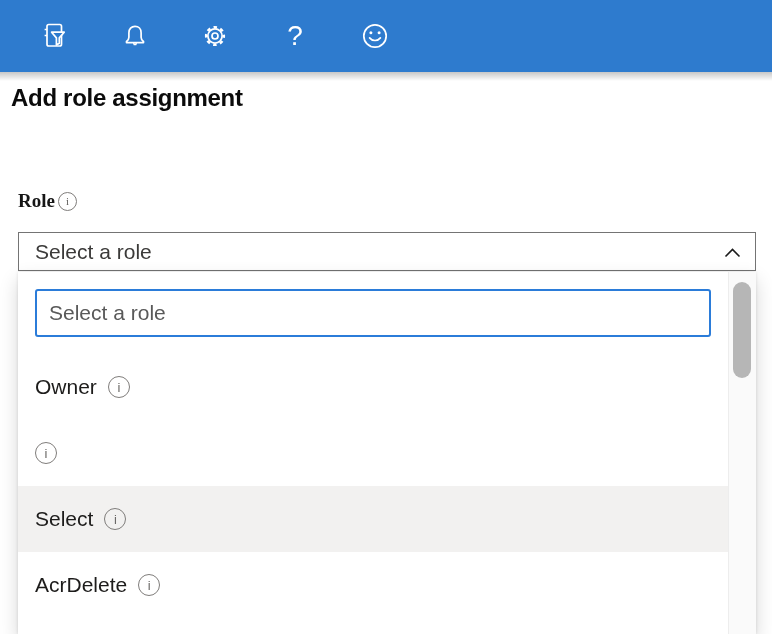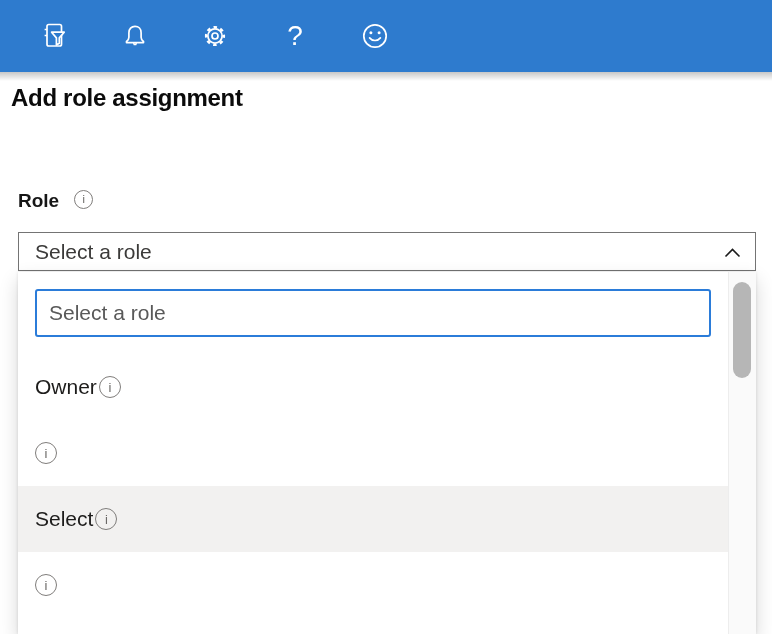--- a/index.html
+++ b/index.html
@@ -22,21 +22,21 @@
 
   .header-shadow{position:absolute;left:0;top:72px;width:772px;height:9px;
     background:linear-gradient(rgba(0,0,0,0.22),rgba(0,0,0,0));}
 
   
   .page-title{position:absolute;left:11px;top:84px;font-size:24px;
     font-weight:700;color:#0b0b0b;letter-spacing:-0.3px;}
 
   
   .role-label-row{position:absolute;left:18px;top:190px;display:flex;
-    align-items:flex-start;gap:15px;}
+    align-items:center;gap:3px;font-family:Liberation Serif, serif;}
   .role-label{font-size:19px;font-weight:700;color:#161616;}
 
   .info-icon{display:inline-flex;align-items:center;justify-content:center;
     width:20px;height:20px;border:1px solid #7f7d7b;border-radius:50%;
     color:#605e5c;font-size:12px;line-height:1;cursor:pointer;flex:0 0 auto;
     background:transparent;}
   .info-icon.small{width:19px;height:19px;font-size:11px;}
   .info-icon.list{width:22px;height:22px;font-size:13px;color:#6b6967;}
 
   
@@ -50,21 +50,21 @@
   .dropdown{position:absolute;left:18px;top:272px;width:738px;height:362px;
     background:#fff;
     box-shadow:0 8px 18px rgba(0,0,0,0.16),0 0 3px rgba(0,0,0,0.12);}
   .dropdown-search{position:absolute;left:17px;top:17px;width:676px;height:48px;
     border:2px solid var(--focus);border-radius:3px;padding:0 12px;
     font-size:21px;color:#333;font-family:"Liberation Sans",sans-serif;
     outline:none;background:#fff;}
   .dropdown-search::placeholder{color:#595959;opacity:1;}
 
   .option-list{position:absolute;left:0;top:82px;right:28px;}
-  .option-row{height:66px;display:flex;align-items:center;gap:2px;
+  .option-row{height:66px;display:flex;align-items:center;gap:11px;
     padding-left:17px;font-size:21px;color:#1d1c1b;cursor:pointer;}
   .option-row.highlighted{background:var(--hl);}
 
   
   .scroll-track{position:absolute;right:0;top:0;bottom:0;width:28px;
     background:#fafafa;border-left:1px solid #ededed;cursor:pointer;}
   .scroll-thumb{position:absolute;right:5px;top:10px;width:18px;height:96px;
     border-radius:9px;background:#b6b6b6;cursor:grab;}
 </style>
 </head>
@@ -152,20 +152,21 @@
       </div>
 
       <div class="option-row highlighted">
         <span>Select</span>
         <span class="info-icon list">
           <span>i</span>
         </span>
       </div>
 
       <div class="option-row">
+        <span>AcrDelete</span>
         <span class="info-icon list">
           <span>i</span>
         </span>
       </div>
     </div>
 
     <div class="scroll-track">
       <div class="scroll-thumb"></div>
     </div>
   </div>

